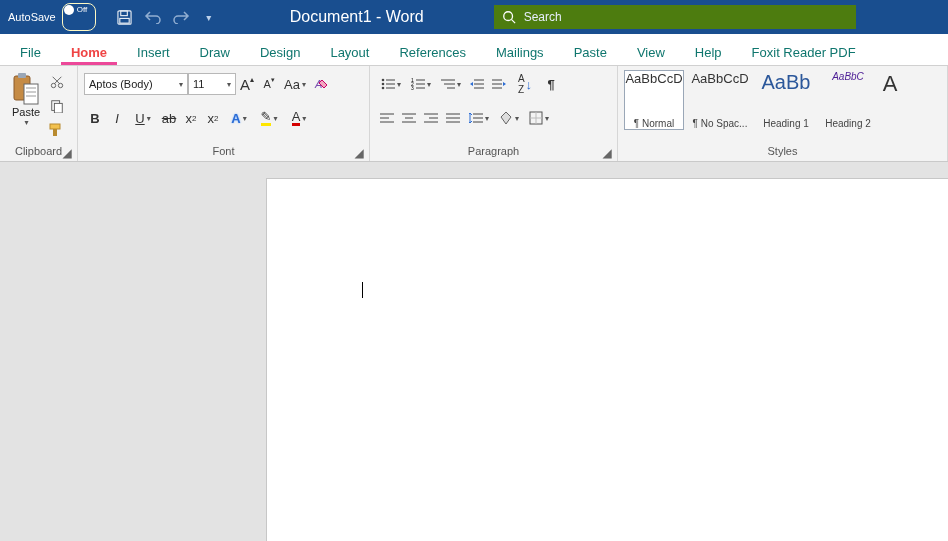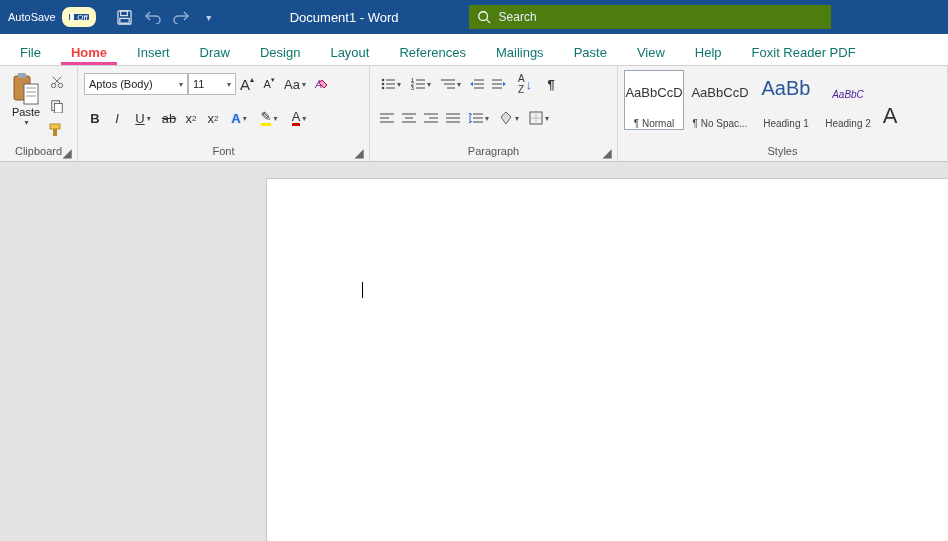--- a/index.html
+++ b/index.html
@@ -1,25 +1,25 @@
 <!DOCTYPE html>
 <html><head>
 <meta charset="utf-8">
 <style>
   * { box-sizing: border-box; margin: 0; padding: 0; font-family: "Segoe UI", Arial, sans-serif; }
   body { width: 948px; height: 541px; background: #e3e3e3; overflow: hidden; font-size: 12px; color: #222; }
   
   .titlebar { height: 34px; background: #194e8f; display: flex; align-items: center; color: #fff; }
   .autosave { display: flex; align-items: center; gap: 6px; padding: 0 8px; font-size: 11px; }
-  .toggle { width: 34px; height: 20px; border: 7px solid #fef9c3; border-radius: 8px; display: flex; align-items: center; padding: 1px; justify-content: flex-start; }
+  .toggle { width: 34px; height: 28px; border: 1px solid #fef9c3; border-radius: 8px; display: flex; align-items: flex-start; padding: 1px; justify-content: flex-start; }
   .toggle .knob { width: 10px; height: 10px; background: #fff; border-radius: 50%; }
   .toggle .offlabel { font-size: 8px; color: #fff; margin-left: 3px; }
   .qat { display: flex; align-items: center; gap: 6px; padding: 0 10px; }
   .qat .qatbtn { width: 22px; height: 22px; display: flex; align-items: center; justify-content: center; opacity: .9; }
-  .titlebar .doc { flex: 0 0 auto; margin-left: 60px; font-size: 13px; }
+  .titlebar .doc { flex: 0 0 auto; margin-left: 60px; font-size: 16px; }
   .searchwrap { margin-left: 70px; height: 24px; width: 362px; background: #4d7c0f; display: flex; align-items: center; padding: 0 8px; gap: 8px; }
   .searchwrap input { background: transparent; border: none; outline: none; color: #fff; font-size: 12px; flex: 1; }
   .searchwrap input::placeholder { color: #e6eefb; }
   
   .tabs { height: 32px; background: #fff; display: flex; align-items: flex-end; padding: 0 10px; gap: 10px; border-bottom: 1px solid #d0d0d0; }
   .tab { padding: 6px 10px 5px; font-size: 13px; color: #0f766e; cursor: default; }
   .tab.active { color: #ef4444; font-weight: 600; border-bottom: 3px solid #ec4899; padding-bottom: 2px; }
   
   .ribbon { height: 96px; background: #f3f3f3; display: flex; border-bottom: 1px solid #c9c9c9; }
   .group { border-right: 1px solid #d6d6d6; padding: 4px 6px 2px; display: flex; flex-direction: column; position: relative; }
@@ -42,21 +42,21 @@
   .combo.fontsize { width: 48px; }
   .ibtn { width: 22px; height: 22px; display: flex; align-items: center; justify-content: center; font-size: 13px; color: #333; }
   .ibtn.wdd { width: 30px; justify-content: center; gap:1px;}
   .caret { font-size: 8px; color: #555; margin-left: 1px;}
   .underline-color { border-bottom: 3px solid; padding-bottom: 0px; line-height: 12px;}
   
   .para { width: 248px; }
   
   .styles { flex: 1; }
   .styles .gallery { display: flex; gap: 2px; height: 60px; align-items: stretch; }
-  .styleitem { width: 60px; border: 1px solid transparent; display: flex; flex-direction: column; align-items: center; justify-content: flex-end; gap: 18px; }
+  .styleitem { width: 60px; border: 1px solid transparent; display: flex; flex-direction: column; align-items: center; justify-content: space-between; gap: 18px; }
   .styleitem.sel { border: 1px solid #9aa7b7; background: #fff; }
   .styleitem .samp { font-size: 13px; color: #333; }
   .styleitem .samp.h1 { font-size: 20px; color: #2b579a; }
   .styleitem .samp.h2 { font-size: 10px; color: #4c1d95; font-style: italic; }
   .styleitem .nm { font-size: 10px; color: #444; white-space: nowrap; }
   
   .docarea { position: absolute; top: 162px; left: 0; right: 0; bottom: 0; background: #e3e3e3; }
   .page { position: absolute; left: 266px; top: 16px; width: 700px; height: 800px; background: #fff; border: 1px solid #c7c7c7; }
   .cursor { position: absolute; left: 362px; top: 282px; width: 1px; height: 16px; background: #000; }
   svg { display:block; }

